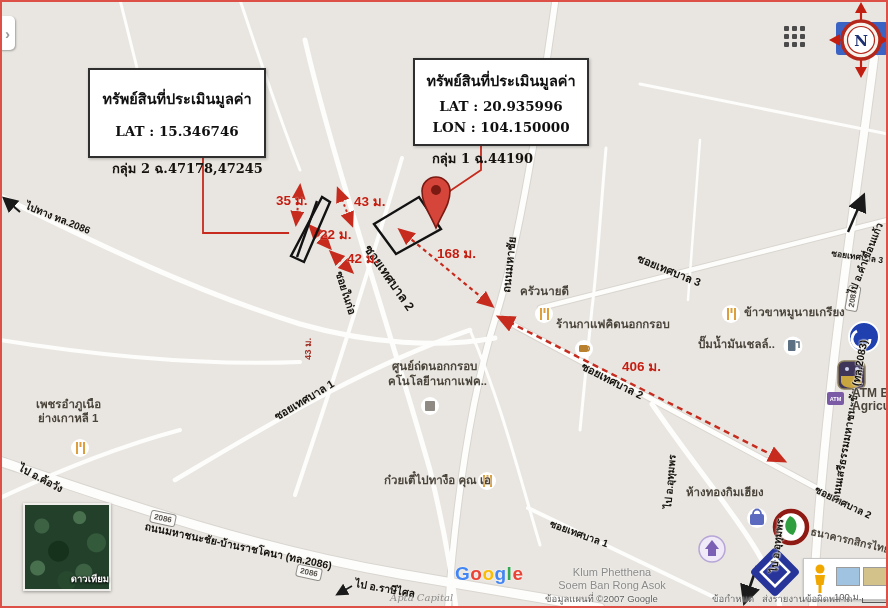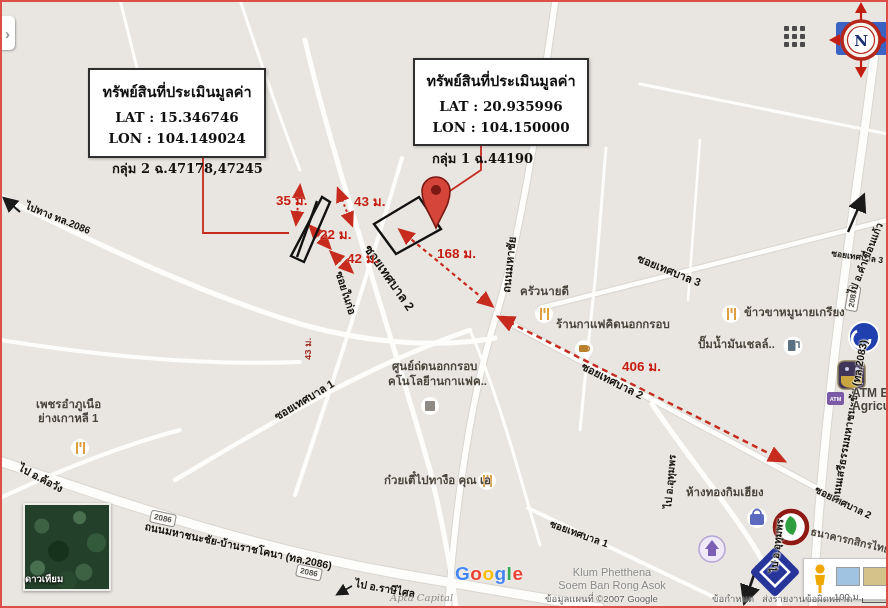--- a/index.html
+++ b/index.html
@@ -34,21 +34,21 @@
   .sat-thumb{position:absolute;left:23px;top:503px;width:84px;height:84px;z-index:30;
              border:2px solid #efeeea;box-shadow:0 1px 3px rgba(0,0,0,.35);
              background-color:#23402a;
              background-image:radial-gradient(circle at 20% 25%,#3c6243 0 7px,transparent 8px),
                radial-gradient(circle at 65% 15%,#49704e 0 6px,transparent 7px),
                radial-gradient(circle at 85% 45%,#335a3a 0 9px,transparent 10px),
                radial-gradient(circle at 40% 55%,#16321d 0 10px,transparent 11px),
                radial-gradient(circle at 70% 80%,#3c6243 0 8px,transparent 9px),
                radial-gradient(circle at 15% 75%,#49704e 0 7px,transparent 8px),
                radial-gradient(circle at 50% 90%,#27492e 0 9px,transparent 10px);}
-  .sat-thumb .cap{position:absolute;left:0;right:0;bottom:3px;text-align:left;color:#fff;
+  .sat-thumb .cap{position:absolute;left:0;right:0;bottom:3px;text-align:right;color:#fff;
                   font-size:9.5px;font-weight:bold;text-shadow:0 0 2px #000,0 1px 2px #000;}
   .pegman-panel{position:absolute;left:803px;top:558px;width:90px;height:40px;background:#fff;
                 border:1px solid #c6c6c6;box-shadow:0 1px 2px rgba(0,0,0,.25);z-index:31;}
   .pegman-panel .tile{position:absolute;top:8px;width:22px;height:17px;border:1px solid #9b9b9b;}
   .footer-lbl{position:absolute;z-index:32;white-space:nowrap;}
   .glogo{font-size:19px;font-weight:bold;letter-spacing:.5px;text-shadow:0 0 2px #fff;}
   .g1,.g4{color:#4285F4}.g2,.g6{color:#EA4335}.g3{color:#FBBC05}.g5{color:#34A853}
   .place{color:#8a8a8a;font-size:11px;transform:translateX(-50%);text-shadow:0 0 2px #fff;}
   .attr{color:#5f5f5f;font-size:9.5px;text-shadow:0 0 2px #fff;}
   .attr-link{color:#5f5f5f;font-size:9.5px;text-shadow:0 0 2px #fff;cursor:pointer;}
@@ -255,21 +255,20 @@
   <div class="lbl meas" style="left:354px;top:195px">43 ม.</div>
   <div class="lbl meas" style="left:320px;top:228px">22 ม.</div>
   <div class="lbl meas" style="left:347px;top:252px">42 ม.</div>
   <div class="lbl meas" style="left:437px;top:247px">168 ม.</div>
   <div class="lbl meas" style="left:622px;top:360px">406 ม.</div>
   <div class="lbl meas-sm" style="position:absolute;left:303px;top:360px;transform:rotate(-90deg);transform-origin:left top;z-index:10">43 ม.</div>
 
   <div class="callout" style="left:88px;top:68px;width:158px;height:78px">
     <div class="t">ทรัพย์สินที่ประเมินมูลค่า</div>
     <div class="c">LAT : 15.346746</div>
-    <div class="c">LON : 104.149024</div>
   </div>
   <div class="caption" style="left:112px;top:158px">กลุ่ม 2 ฉ.47178,47245</div>
 
   <div class="callout" style="left:413px;top:58px;width:156px;height:76px">
     <div class="t">ทรัพย์สินที่ประเมินมูลค่า</div>
     <div class="c">LAT : 20.935996</div>
     <div class="c">LON : 104.150000</div>
   </div>
   <div class="caption" style="left:432px;top:148px">กลุ่ม 1 ฉ.44190</div>
 

